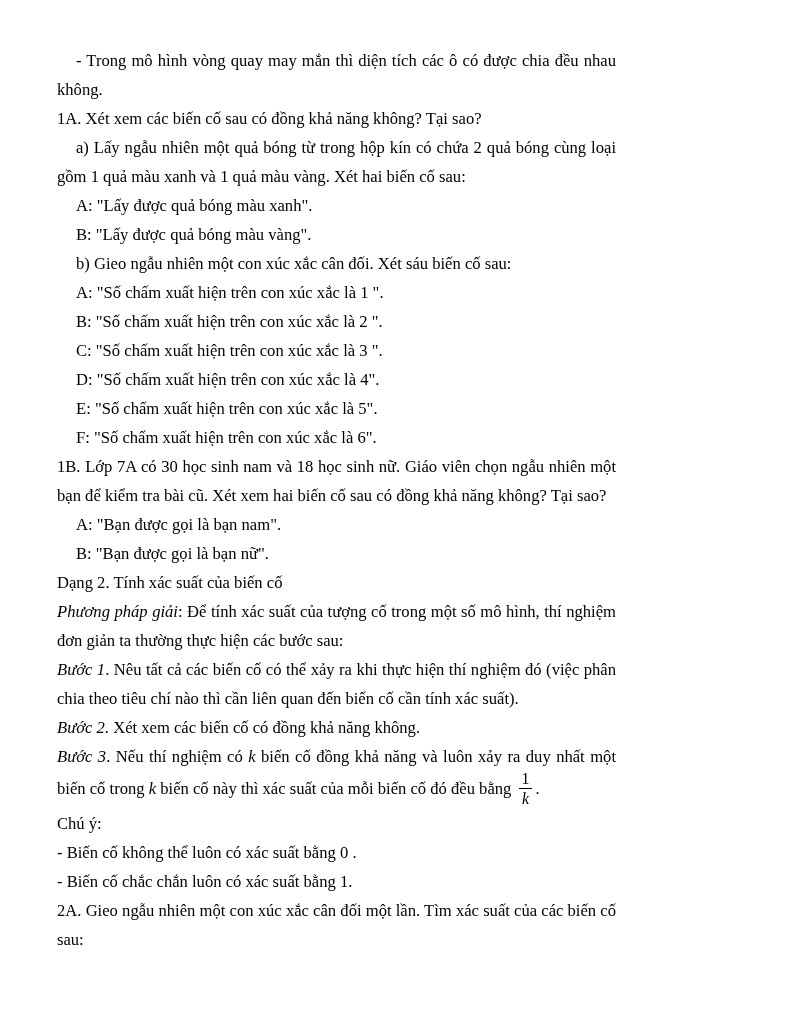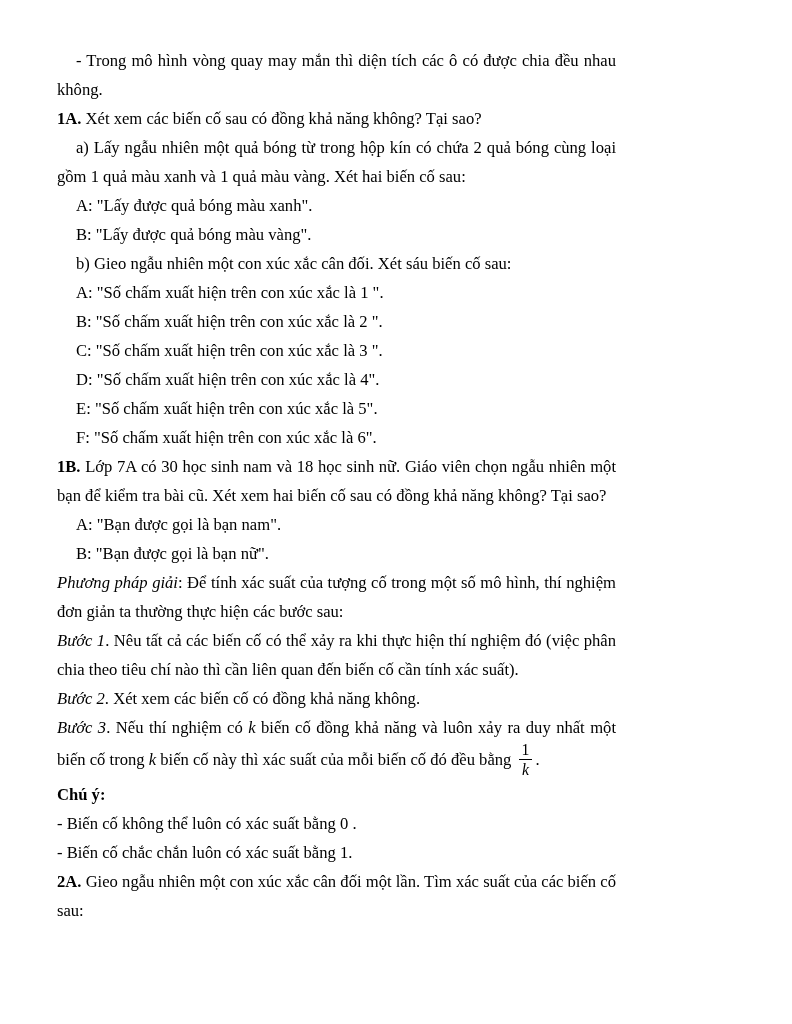--- a/index.html
+++ b/index.html
@@ -24,21 +24,21 @@
   p.para {
     margin: 0;
     font-size: 16.6px;
     line-height: 29px;
     text-align: justify;
     text-justify: inter-word;
   }
   p.indent {
     text-indent: 19px;
   }
-  .bold   { font-weight: bold; }
+  .bold   { font-weight: normal; }
   .italic { font-style: italic; }
   .frac {
     display: inline-block;
     text-align: center;
     vertical-align: middle;
     line-height: 1.1;
     margin: 0 3px;
     position: relative;
     top: -1px;
   }
@@ -67,20 +67,21 @@
     <p class="para indent"><span class="">b) Gieo ngẫu nhiên một con xúc xắc cân đối. Xét sáu biến cố sau:</span></p>
     <p class="para indent"><span class="">A: "Số chấm xuất hiện trên con xúc xắc là 1 ".</span></p>
     <p class="para indent"><span class="">B: "Số chấm xuất hiện trên con xúc xắc là 2 ".</span></p>
     <p class="para indent"><span class="">C: "Số chấm xuất hiện trên con xúc xắc là 3 ".</span></p>
     <p class="para indent"><span class="">D: "Số chấm xuất hiện trên con xúc xắc là 4".</span></p>
     <p class="para indent"><span class="">E: "Số chấm xuất hiện trên con xúc xắc là 5".</span></p>
     <p class="para indent"><span class="">F: "Số chấm xuất hiện trên con xúc xắc là 6".</span></p>
     <p class="para"><span class="bold">1B.</span><span class=""> Lớp 7A có 30 học sinh nam và 18 học sinh nữ. Giáo viên chọn ngẫu nhiên một bạn để kiểm tra bài cũ. Xét xem hai biến cố sau có đồng khả năng không? Tại sao?</span></p>
     <p class="para indent"><span class="">A: "Bạn được gọi là bạn nam".</span></p>
     <p class="para indent"><span class="">B: "Bạn được gọi là bạn nữ".</span></p>
+    <p class="para"><span class="bold">Dạng 2. Tính xác suất của biến cố</span></p>
     <p class="para"><span class="italic">Phương pháp giải</span><span class="">: Để tính xác suất của tượng cố trong một số mô hình, thí nghiệm đơn giản ta thường thực hiện các bước sau:</span></p>
     <p class="para"><span class="italic">Bước 1</span><span class="">. Nêu tất cả các biến cố có thể xảy ra khi thực hiện thí nghiệm đó (việc phân chia theo tiêu chí nào thì cần liên quan đến biến cố cần tính xác suất).</span></p>
     <p class="para"><span class="italic">Bước 2</span><span class="">. Xét xem các biến cố có đồng khả năng không.</span></p>
     <p class="para"><span class="italic">Bước 3</span><span class="">. Nếu thí nghiệm có </span><span class="italic">k</span><span class="">  biến cố đồng khả năng và luôn xảy ra duy nhất một biến cố trong </span><span class="italic">k</span><span class=""> biến cố này thì xác suất của mỗi biến cố đó đều bằng </span><span class="frac"><span class="num">1</span><span class="den">k</span></span><span class="">.</span></p>
     <p class="para"><span class="bold">Chú ý:</span></p>
     <p class="para"><span class="">- Biến cố không thể luôn có xác suất bằng 0 .</span></p>
     <p class="para"><span class="">- Biến cố chắc chắn luôn có xác suất bằng 1.</span></p>
     <p class="para"><span class="bold">2A.</span><span class=""> Gieo ngẫu nhiên một con xúc xắc cân đối một lần. Tìm xác suất của các biến cố sau:</span></p>
   </div>
 

